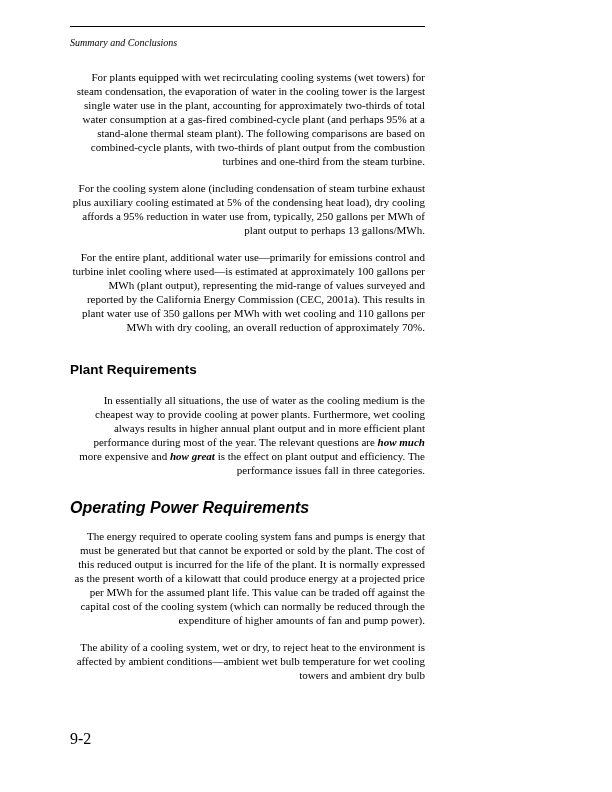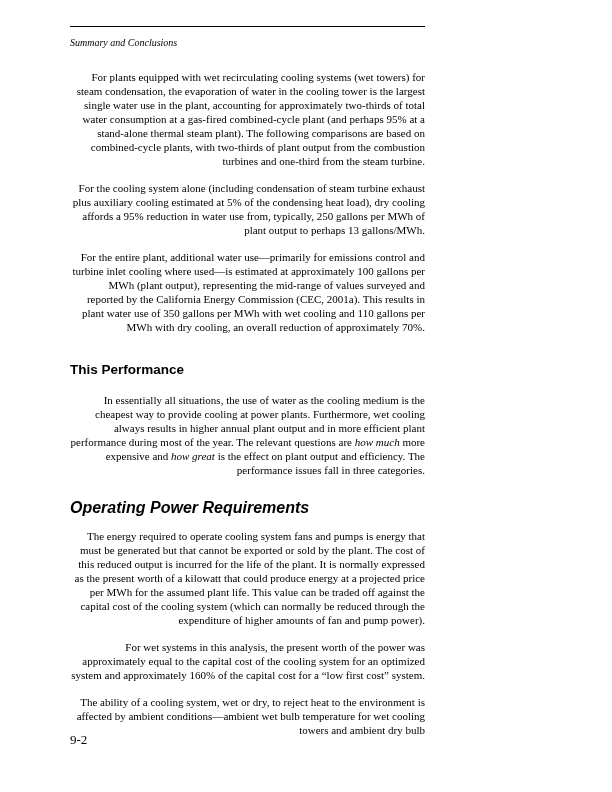--- a/index.html
+++ b/index.html
@@ -46,53 +46,53 @@
   h2.sub-heading {
     font-family: "Liberation Sans", sans-serif;
     font-size: 16px;
     font-weight: bold;
     font-style: italic;
     margin: 24px 0 14px 0;
     line-height: 14px;
   }
   .inline-italic {
     font-style: italic;
+    font-weight: bold;
   }
   .page-footer {
     position: absolute;
     left: 70px;
     bottom: 44px;
-    font-size: 13px;
+    font-size: 16px;
   }
 </style>
 </head>
 <body>
 
 <div class="page">
   <div class="content">
 
     <hr class="top-rule">
 
     <div class="running-header">Summary and Conclusions</div>
 
     <p class="body-para">For plants equipped with wet recirculating cooling systems (wet towers) for steam condensation, the evaporation of water in the cooling tower is the largest single water use in the plant, accounting for approximately two-thirds of total water consumption at a gas-fired combined-cycle plant (and perhaps 95% at a stand-alone thermal steam plant). The following comparisons are based on combined-cycle plants, with two-thirds of plant output from the combustion turbines and one-third from the steam turbine.</p>
 
     <p class="body-para">For the cooling system alone (including condensation of steam turbine exhaust plus auxiliary cooling estimated at 5% of the condensing heat load), dry cooling affords a 95% reduction in water use from, typically, 250 gallons per MWh of plant output to perhaps 13 gallons/MWh.</p>
 
     <p class="body-para">For the entire plant, additional water use—primarily for emissions control and turbine inlet cooling where used—is estimated at approximately 100 gallons per MWh (plant output), representing the mid-range of values surveyed and reported by the California Energy Commission (CEC, 2001a). This results in plant water use of 350 gallons per MWh with wet cooling and 110 gallons per MWh with dry cooling, an overall reduction of approximately 70%.</p>
 
-    <h1 class="section-heading">This Performance</h1>
+    <h1 class="section-heading">Plant Requirements</h1>
 
     <p class="body-para"><span>In essentially all situations, the use of water as the cooling medium is the cheapest way to provide cooling at power plants. Furthermore, wet cooling always results in higher annual plant output and in more efficient plant performance during most of the year. The relevant questions are </span><span class="inline-italic">how much</span><span> more expensive and </span><span class="inline-italic">how great</span><span> is the effect on plant output and efficiency. The performance issues fall in three categories.</span></p>
 
     <h2 class="sub-heading">Operating Power Requirements</h2>
 
     <p class="body-para">The energy required to operate cooling system fans and pumps is energy that must be generated but that cannot be exported or sold by the plant. The cost of this reduced output is incurred for the life of the plant. It is normally expressed as the present worth of a kilowatt that could produce energy at a projected price per MWh for the assumed plant life. This value can be traded off against the capital cost of the cooling system (which can normally be reduced through the expenditure of higher amounts of fan and pump power).</p>
 
-    <p class="body-para">For wet systems in this analysis, the present worth of the power was approximately equal to the capital cost of the cooling system for an optimized system and approximately 160% of the capital cost for a “low first cost” system.</p>
 
 
 
     <p class="body-para">The ability of a cooling system, wet or dry, to reject heat to the environment is affected by ambient conditions—ambient wet bulb temperature for wet cooling towers and ambient dry bulb</p>
 
   </div>
 
   <div class="page-footer">9-2</div>
 </div>
 

